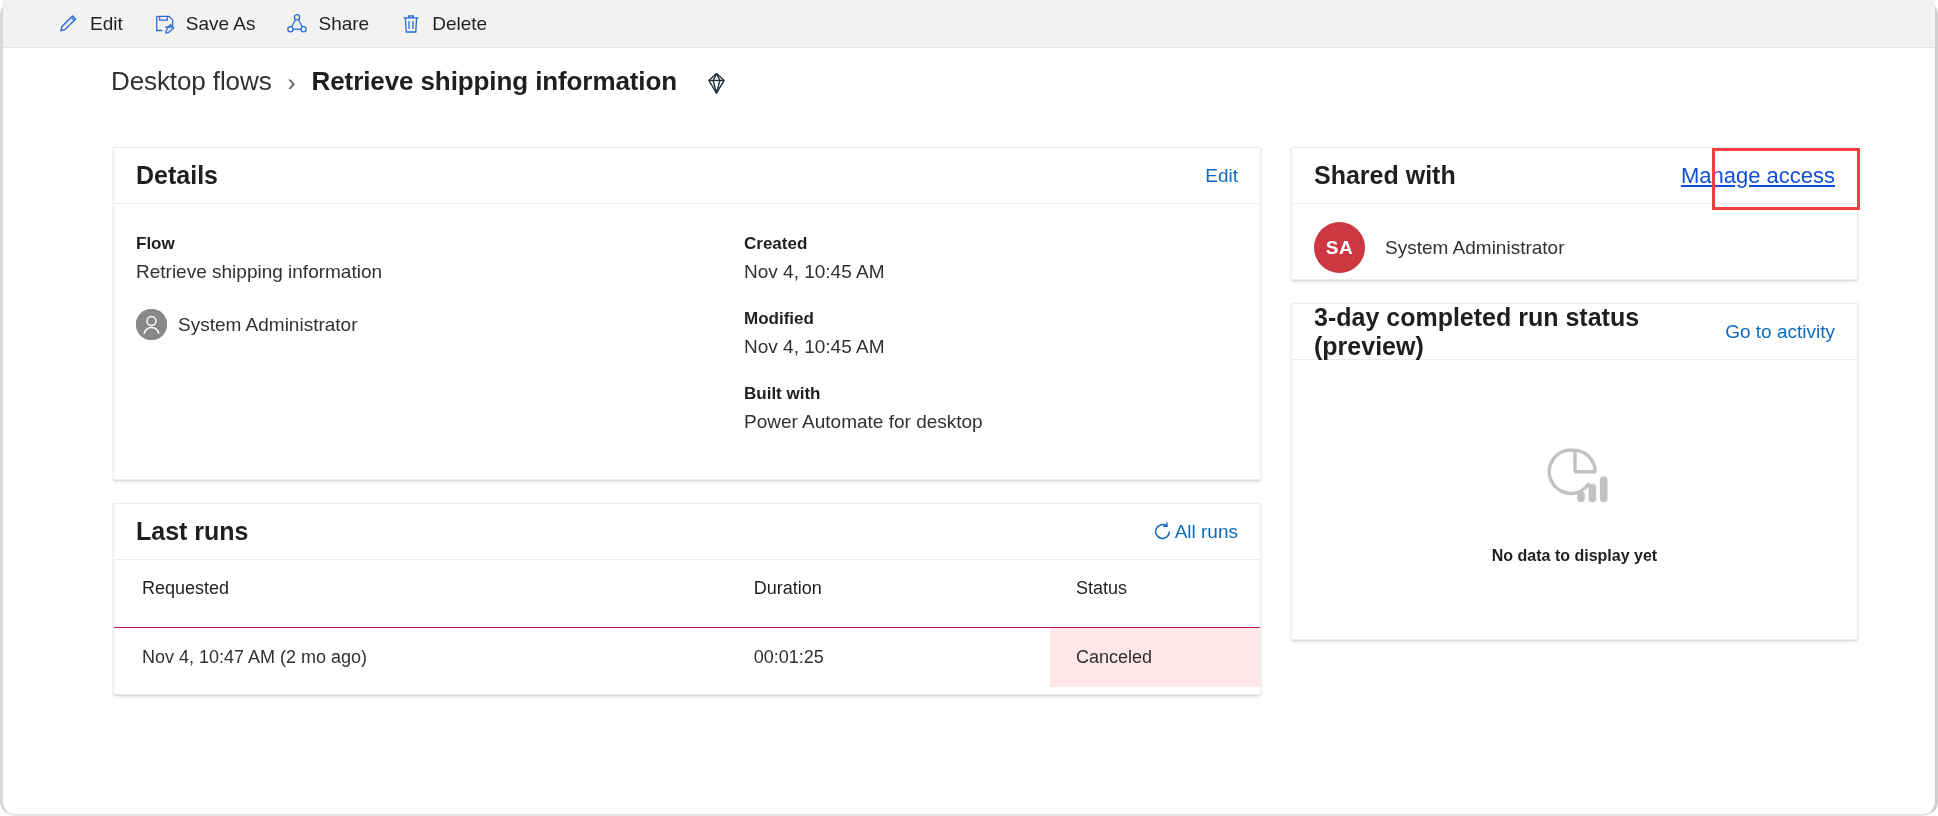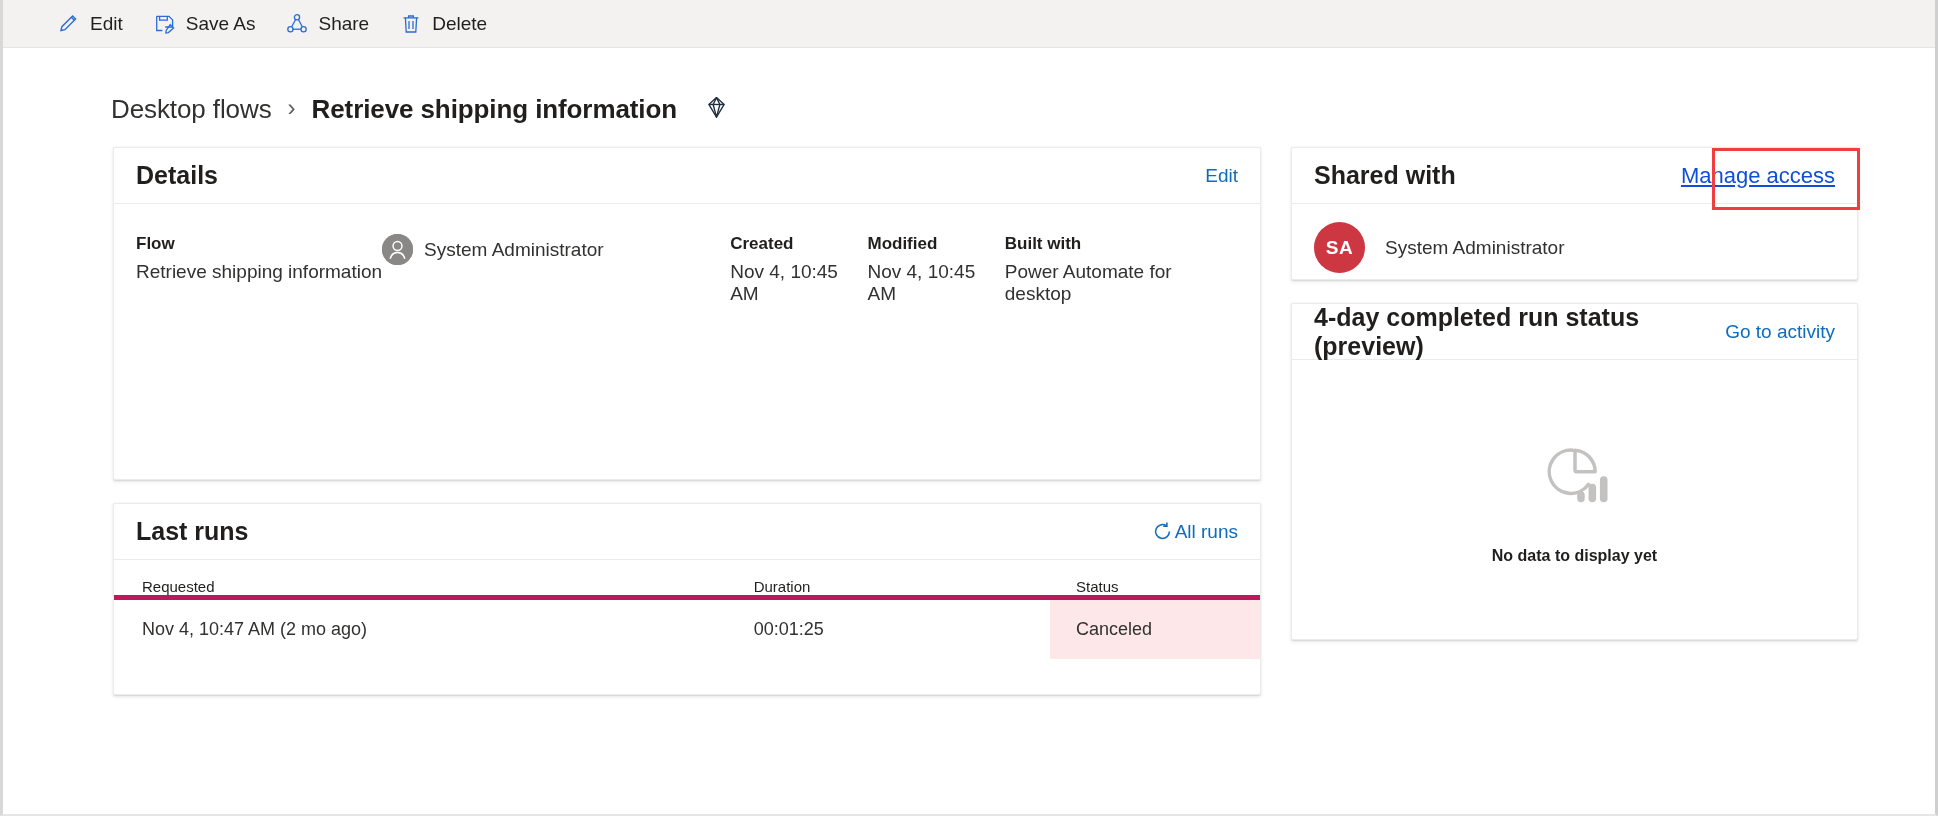--- a/index.html
+++ b/index.html
@@ -9,20 +9,21 @@
     font-family: "Liberation Sans", sans-serif;
     overflow: hidden;
   }
   #root {
     position: relative;
     width: 1938px; height: 816px;
     background: #ffffff;
     border-left: 3px solid #d8d8d8;
     border-right: 3px solid #cfcfcf;
     border-bottom: 2px solid #e6e6e6;
+    border-radius: 15px;
   }
 
   
   .commandbar {
     position: absolute; top: 0; left: 0; right: 0;
     height: 48px;
     background: #f3f2f1;
     border-bottom: 1px solid #e6e4e2;
     display: flex; align-items: center;
     padding-left: 42px;
@@ -39,22 +40,22 @@
   .cmd-btn .label {
     font-size: 19px;
     color: #201f1e;
     white-space: nowrap;
   }
   .cmd-ico { width: 24px; height: 24px; display:block; }
 
   
   .page-head {
     position: absolute;
-    top: 94px; left: 108px;
-    display: flex; align-items: flex-start; gap: 0;
+    top: 66px; left: 108px;
+    display: flex; align-items: flex-end; gap: 0;
   }
   .crumb-parent {
     font-size: 26px; color: #323130; font-weight: 400;
     letter-spacing: -0.1px;
   }
   .crumb-sep {
     font-size: 24px; color: #605e5c;
     margin: 0 16px; font-weight: 300;
   }
   .crumb-current {
@@ -84,21 +85,21 @@
     font-size: 19px; color: #0f6cbd; cursor: pointer;
     white-space: nowrap;
   }
 
   
   #details-card { left: 110px; top: 147px; width: 1148px; height: 333px; }
   .details-body {
     display: flex;
     padding: 30px 22px 0 22px;
   }
-  .det-col { display: flex; }
+  .det-col { display: flex; flex-direction: column; }
   .det-col.left { width: 608px; }
   .field { margin-bottom: 26px; }
   .field:last-child { margin-bottom: 0; }
   .field-label {
     font-size: 17px; font-weight: 700; color: #201f1e;
     margin-bottom: 7px;
   }
   .field-value {
     font-size: 19px; color: #323130; font-weight: 400;
   }
@@ -107,23 +108,23 @@
     width: 31px; height: 31px; border-radius: 50%;
     background: #8a8886; flex: none;
     display: flex; align-items: center; justify-content: center;
   }
 
   
   #lastruns-card { left: 110px; top: 503px; width: 1148px; height: 192px; }
   .runs-table { width: 100%; border-collapse: collapse; table-layout: fixed; }
   .runs-table th {
     text-align: left;
-    font-size: 15px; font-weight: 400; color: #201f1e;
-    padding: 18px 0 0 0;
-    border-bottom: 5px solid #be185d;
+    font-size: 18px; font-weight: 400; color: #201f1e;
+    padding: 18px 0 28px 0;
+    border-bottom: 1px solid #be185d;
   }
   .runs-table td {
     font-size: 18px; color: #323130; font-weight: 400;
     padding: 19px 0 19px 0;
     vertical-align: middle;
   }
   .col-requested { width: 518px; padding-left: 28px !important; }
   .col-duration  { width: 240px; }
   .col-status    { width: 170px; }
   .cell-status {
@@ -330,21 +331,21 @@
       <span class="manage-link">Manage access</span>
     </div>
     <div class="shared-body">
       <span class="sa-avatar">SA</span>
       <span class="sa-name">System Administrator</span>
     </div>
   </div>
 
   <div class="card" id="runstatus-card">
     <div class="card-head">
-      <span class="card-title">4-day completed run status (preview)</span>
+      <span class="card-title">3-day completed run status (preview)</span>
       <span class="card-link">Go to activity</span>
     </div>
     <div class="status-body">
       <span>
         <svg viewBox="0 0 72 72" width="78" height="78" fill="none">
           <path d="M34 14 A20 20 0 1 0 48.5 45.5" stroke="#c4c2c0" stroke-width="3.2" stroke-linecap="round"></path>
           <path d="M36 14 A20 20 0 0 1 54.6 34 L38 34 A2 2 0 0 1 36 32 Z" stroke="#c4c2c0" stroke-width="3.2" stroke-linejoin="round"></path>
           <rect x="38" y="52" width="7" height="10" rx="3.5" fill="#c4c2c0"></rect>
           <rect x="48.5" y="45" width="7" height="17" rx="3.5" fill="#c4c2c0"></rect>
           <rect x="59" y="38" width="7" height="24" rx="3.5" fill="#c4c2c0"></rect>

